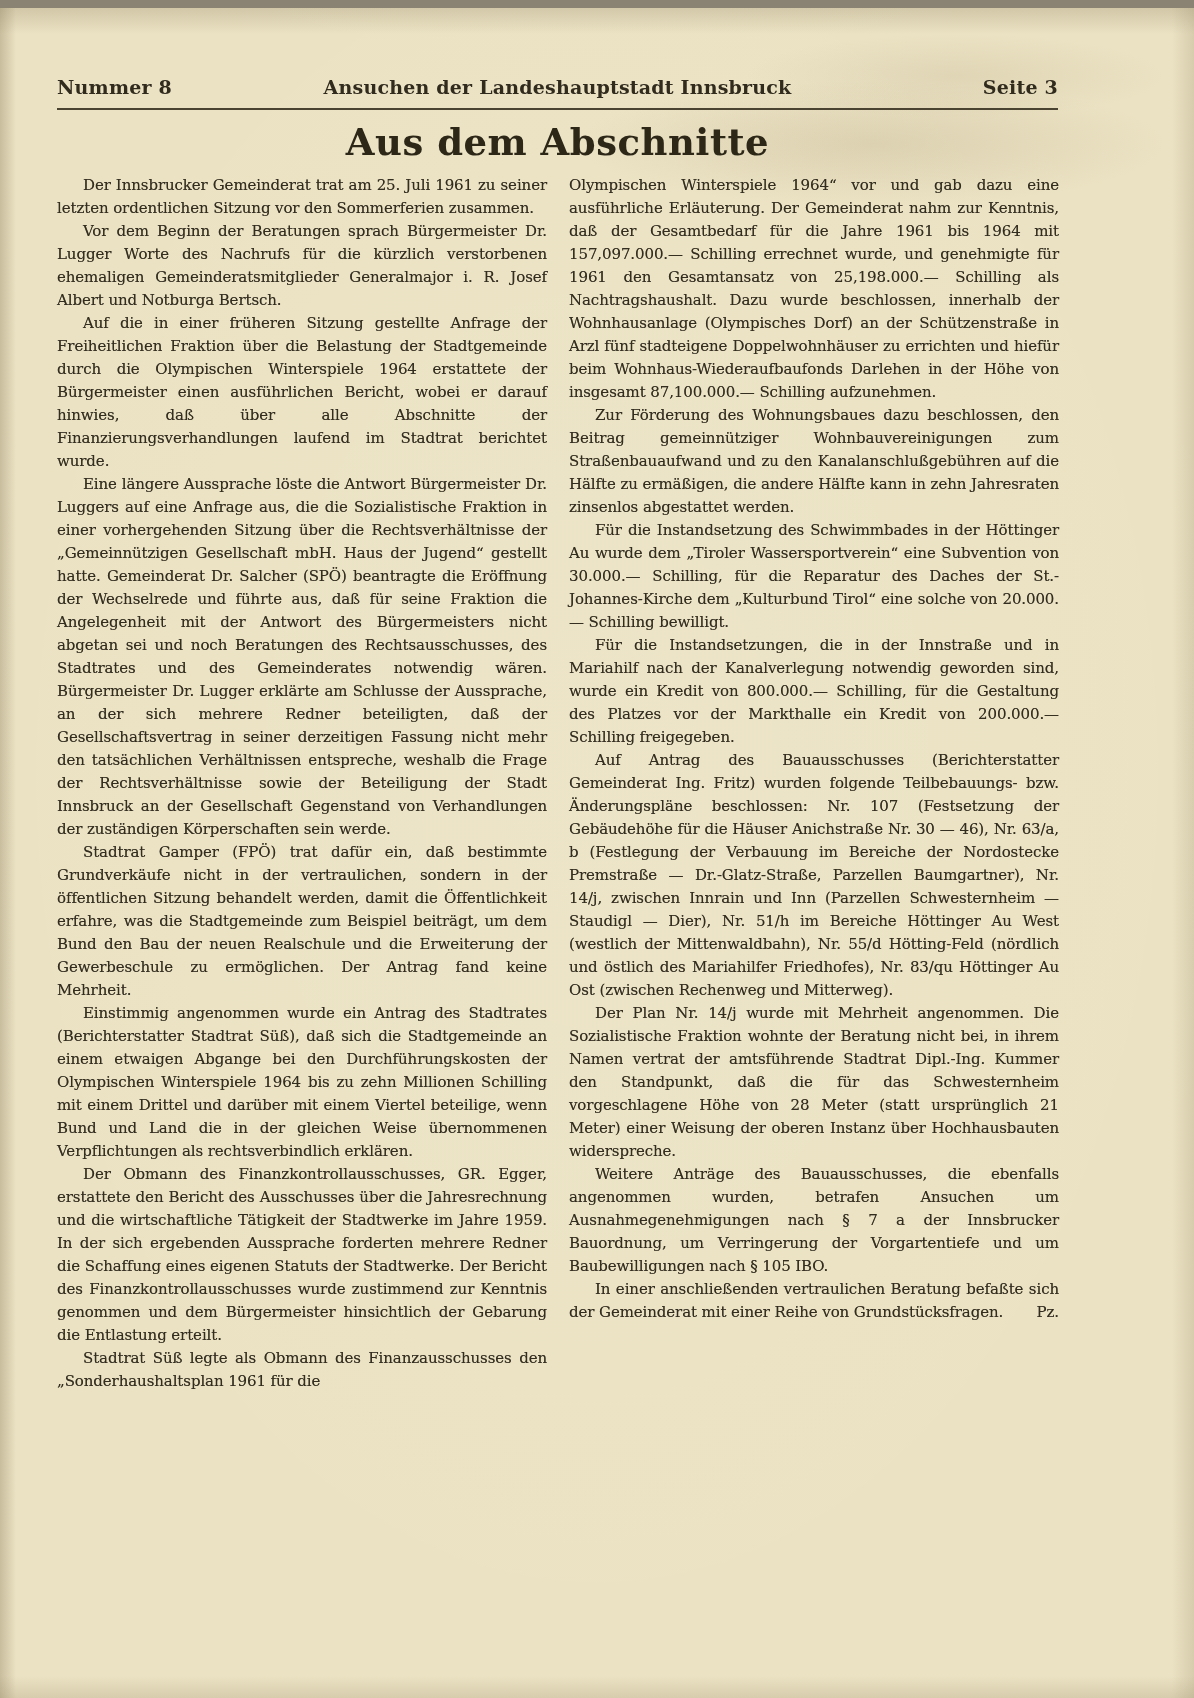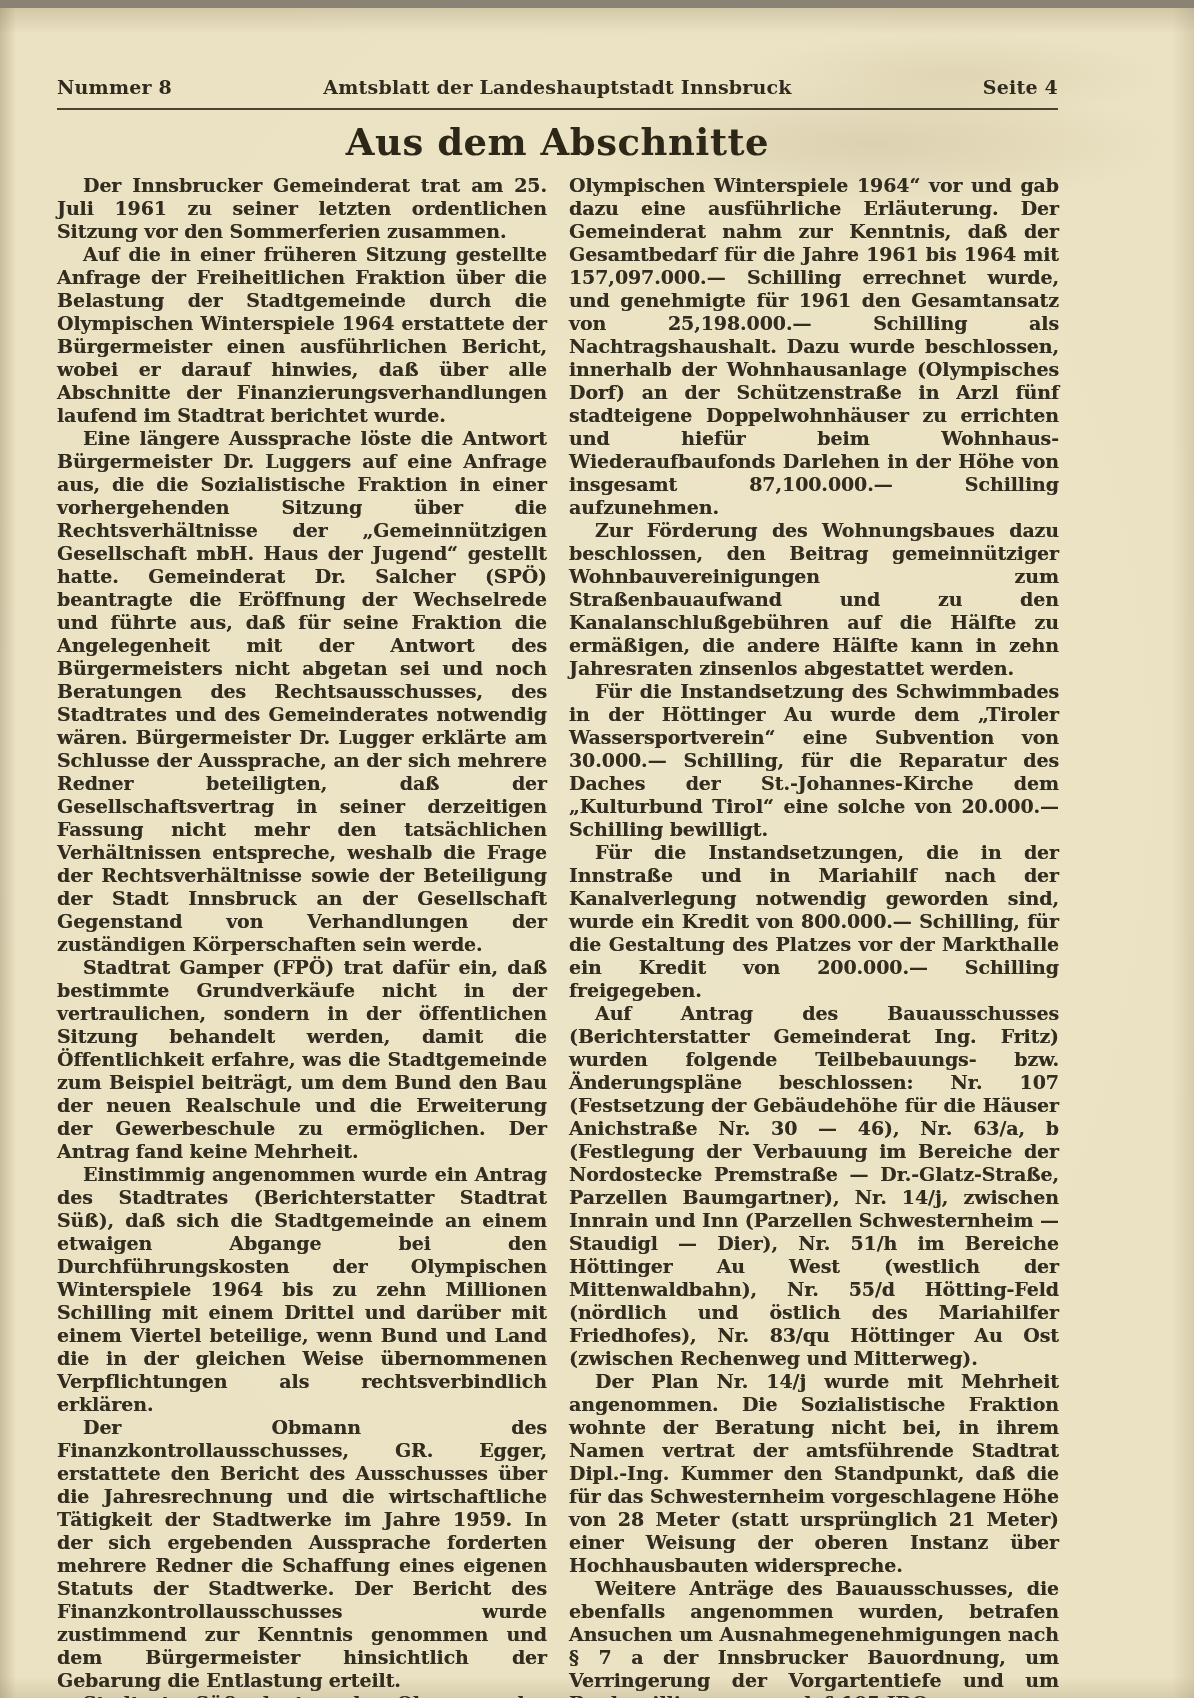--- a/index.html
+++ b/index.html
@@ -43,49 +43,50 @@
   .columns {
     position: absolute;
     left: 57px; top: 166px;
     width: 1002px;
     display: flex;
     gap: 22px;
   }
   .col { width: 490px; }
   .para {
     margin: 0;
-    font-size: 19px;
-    font-weight: bold;
+    font-size: 15px;
+    font-weight: normal;
     line-height: 23px;
     text-align: justify;
     text-indent: 26px;
     letter-spacing: -0.1px;
     hyphens: auto;
     color: #332d20;
     text-shadow: 0 0 0.5px rgba(51,45,32,0.55);
   }
   .para.cont { text-indent: 0; }
   .sig { float: right; }
 </style>
 </head>
 <body>
 
 <div class="page">
 
   <div class="header">
     <span class="issue">Nummer 8</span>
-    <span class="journal">Amtsblatt der Landeshauptstadt Innsbruck</span>
-    <span class="pageno">Seite 4</span>
+    <span class="journal">Ansuchen der Landeshauptstadt Innsbruck</span>
+    <span class="pageno">Seite 3</span>
   </div>
 
   <div class="article-title">Aus dem Abschnitte</div>
 
   <div class="columns">
     <div class="col">
         <p class="para">Der Innsbrucker Gemeinderat trat am 25. Juli 1961 zu seiner letzten ordentlichen Sitzung vor den Sommerferien zusammen.</p>
+        <p class="para">Vor dem Beginn der Beratungen sprach Bürgermeister Dr. Lugger Worte des Nachrufs für die kürzlich verstorbenen ehemaligen Gemeinderatsmitglieder Generalmajor i. R. Josef Albert und Notburga Bertsch.</p>
         <p class="para">Auf die in einer früheren Sitzung gestellte Anfrage der Freiheitlichen Fraktion über die Belastung der Stadtgemeinde durch die Olympischen Winterspiele 1964 erstattete der Bürgermeister einen ausführlichen Bericht, wobei er darauf hinwies, daß über alle Abschnitte der Finanzierungsverhandlungen laufend im Stadtrat berichtet wurde.</p>
         <p class="para">Eine längere Aussprache löste die Antwort Bürgermeister Dr. Luggers auf eine Anfrage aus, die die Sozialistische Fraktion in einer vorhergehenden Sitzung über die Rechtsverhältnisse der „Gemeinnützigen Gesellschaft mbH. Haus der Jugend“ gestellt hatte. Gemeinderat Dr. Salcher (SPÖ) beantragte die Eröffnung der Wechselrede und führte aus, daß für seine Fraktion die Angelegenheit mit der Antwort des Bürgermeisters nicht abgetan sei und noch Beratungen des Rechtsausschusses, des Stadtrates und des Gemeinderates notwendig wären. Bürgermeister Dr. Lugger erklärte am Schlusse der Aussprache, an der sich mehrere Redner beteiligten, daß der Gesellschaftsvertrag in seiner derzeitigen Fassung nicht mehr den tatsächlichen Verhältnissen entspreche, weshalb die Frage der Rechtsverhältnisse sowie der Beteiligung der Stadt Innsbruck an der Gesellschaft Gegenstand von Verhandlungen der zuständigen Körperschaften sein werde.</p>
         <p class="para">Stadtrat Gamper (FPÖ) trat dafür ein, daß bestimmte Grundverkäufe nicht in der vertraulichen, sondern in der öffentlichen Sitzung behandelt werden, damit die Öffentlichkeit erfahre, was die Stadtgemeinde zum Beispiel beiträgt, um dem Bund den Bau der neuen Realschule und die Erweiterung der Gewerbeschule zu ermöglichen. Der Antrag fand keine Mehrheit.</p>
         <p class="para">Einstimmig angenommen wurde ein Antrag des Stadtrates (Berichterstatter Stadtrat Süß), daß sich die Stadtgemeinde an einem etwaigen Abgange bei den Durchführungskosten der Olympischen Winterspiele 1964 bis zu zehn Millionen Schilling mit einem Drittel und darüber mit einem Viertel beteilige, wenn Bund und Land die in der gleichen Weise übernommenen Verpflichtungen als rechtsverbindlich erklären.</p>
         <p class="para">Der Obmann des Finanzkontrollausschusses, GR. Egger, erstattete den Bericht des Ausschusses über die Jahresrechnung und die wirtschaftliche Tätigkeit der Stadtwerke im Jahre 1959. In der sich ergebenden Aussprache forderten mehrere Redner die Schaffung eines eigenen Statuts der Stadtwerke. Der Bericht des Finanzkontrollausschusses wurde zustimmend zur Kenntnis genommen und dem Bürgermeister hinsichtlich der Gebarung die Entlastung erteilt.</p>
         <p class="para">Stadtrat Süß legte als Obmann des Finanzausschusses den „Sonderhaushaltsplan 1961 für die</p>
       </div>
     <div class="col">
         <p class="para cont">Olympischen Winterspiele 1964“ vor und gab dazu eine ausführliche Erläuterung. Der Gemeinderat nahm zur Kenntnis, daß der Gesamtbedarf für die Jahre 1961 bis 1964 mit 157,097.000.— Schilling errechnet wurde, und genehmigte für 1961 den Gesamtansatz von 25,198.000.— Schilling als Nachtragshaushalt. Dazu wurde beschlossen, innerhalb der Wohnhausanlage (Olympisches Dorf) an der Schützenstraße in Arzl fünf stadteigene Doppelwohnhäuser zu errichten und hiefür beim Wohnhaus-Wiederaufbaufonds Darlehen in der Höhe von insgesamt 87,100.000.— Schilling aufzunehmen.</p>
         <p class="para">Zur Förderung des Wohnungsbaues dazu beschlossen, den Beitrag gemeinnütziger Wohnbauvereinigungen zum Straßenbauaufwand und zu den Kanalanschlußgebühren auf die Hälfte zu ermäßigen, die andere Hälfte kann in zehn Jahresraten zinsenlos abgestattet werden.</p>

